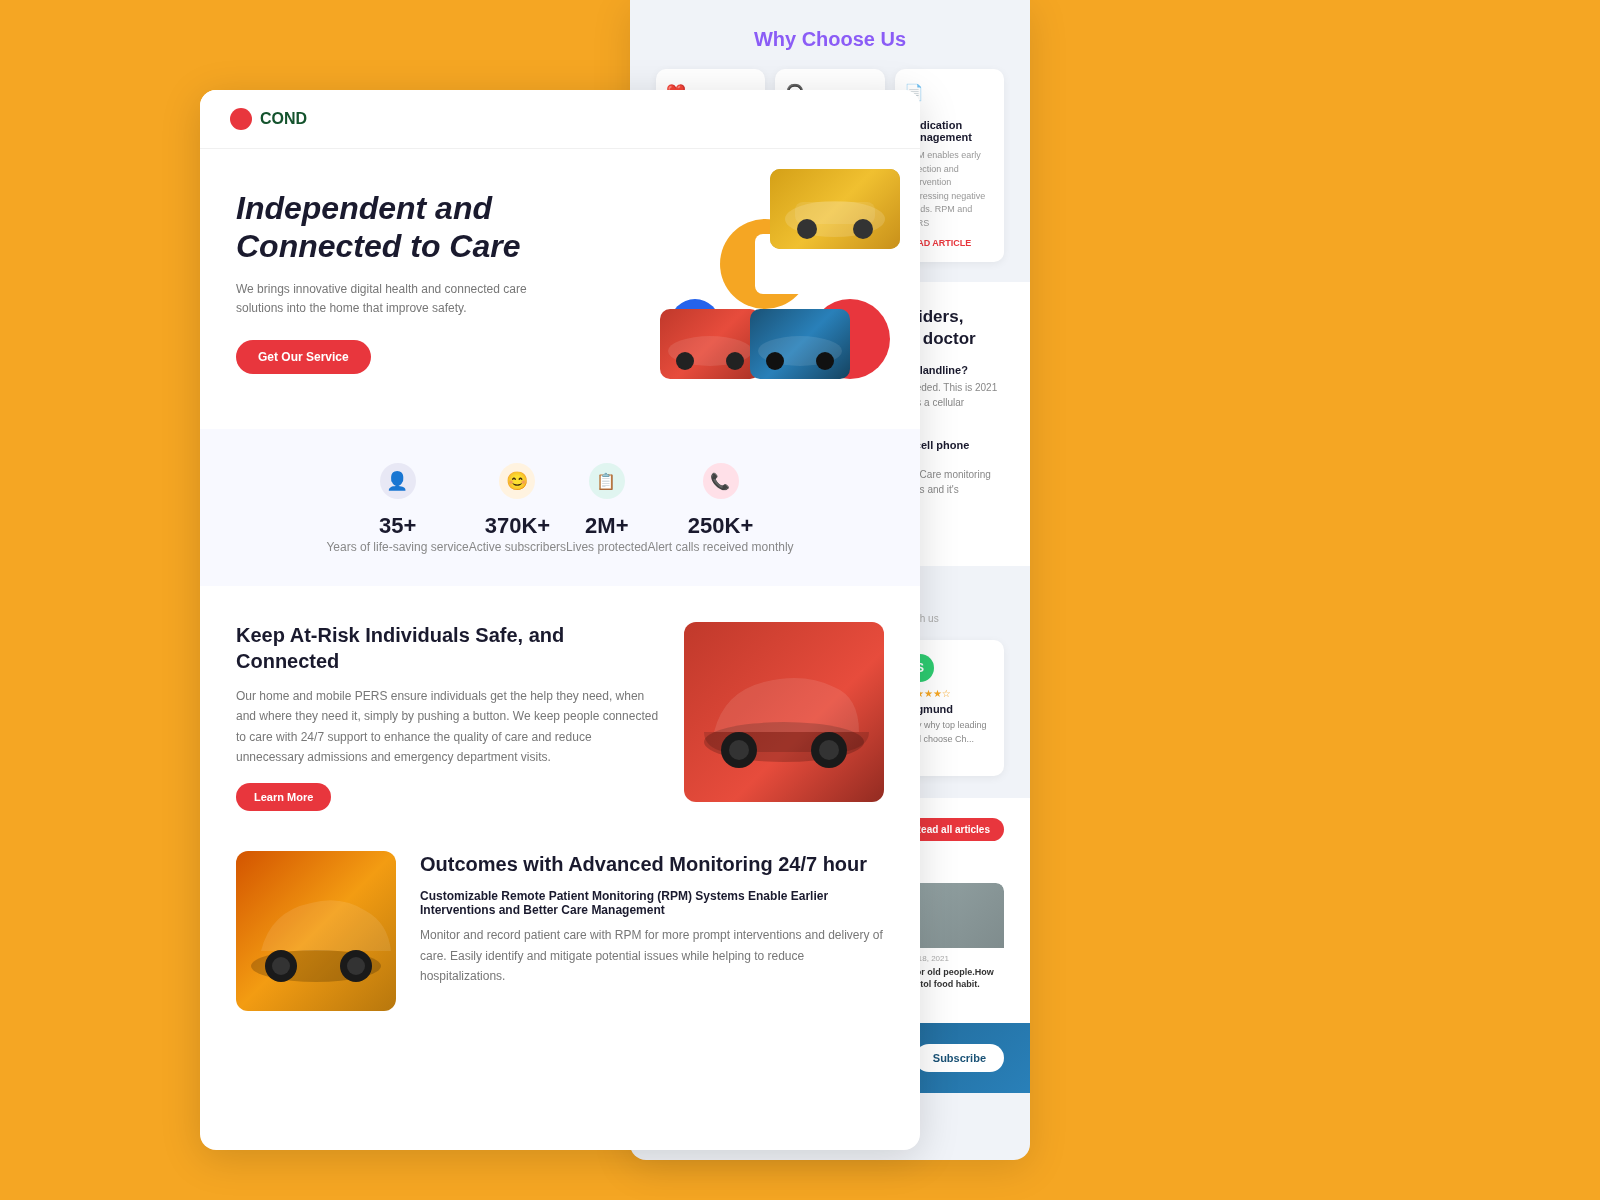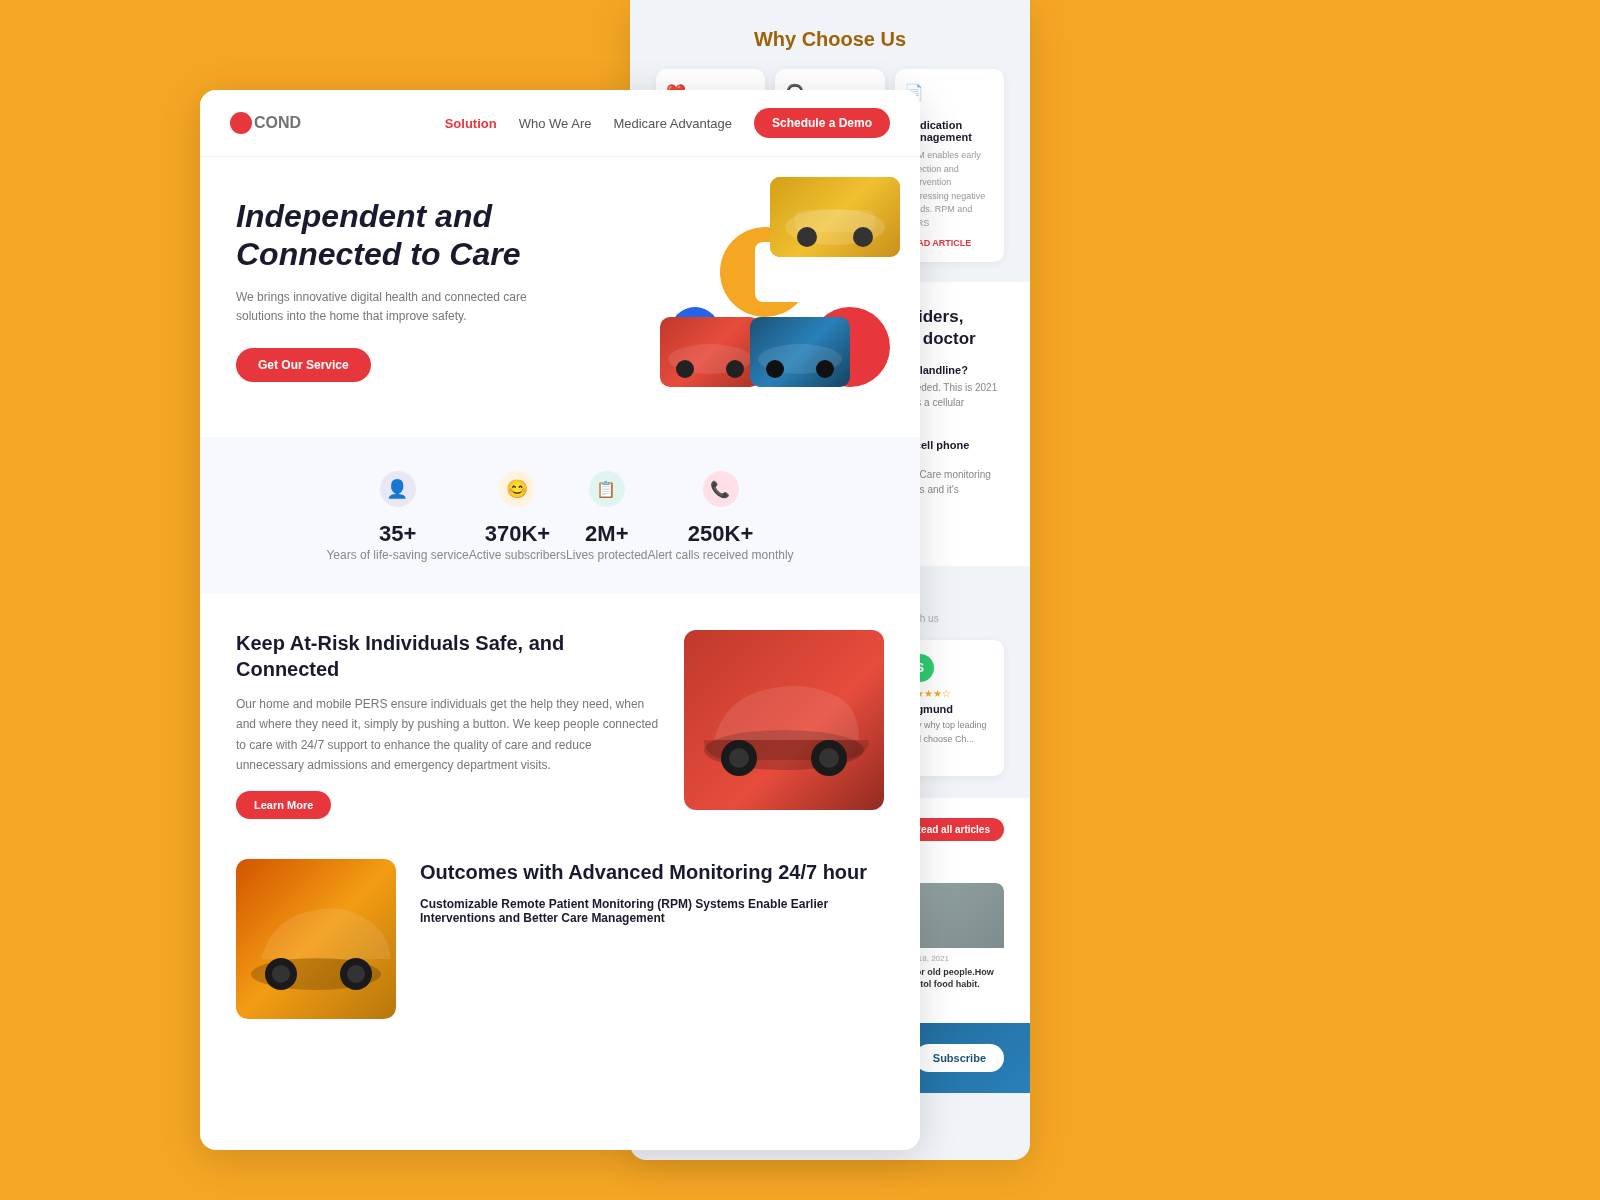--- a/index.html
+++ b/index.html
@@ -49,24 +49,24 @@
     .navbar {
       display: flex;
       align-items: center;
       padding: 18px 30px;
       background: #fff;
       border-bottom: 1px solid #f0f0f0;
     }
     .logo {
       display: flex;
       align-items: center;
-      gap: 2px;
+      gap: 8px;
       font-weight: 700;
       font-size: 16px;
-      color: #737373;
+      color: #14532d;
     }
     .logo-dot {
       width: 22px; height: 22px;
       background: #E8363D;
       border-radius: 50%;
       display: inline-block;
     }
     .nav-links {
       display: flex;
       gap: 22px;
@@ -308,21 +308,21 @@
 
     
     
     .why-section {
       padding: 28px 26px 20px;
       background: #f0f3f8;
     }
     .why-title {
       font-size: 20px;
       font-weight: 800;
-      color: #a16207;
+      color: #8b5cf6;
       text-align: center;
       margin-bottom: 18px;
     }
     .why-cards {
       display: flex;
       gap: 10px;
     }
     .why-card {
       flex: 1;
       background: #fff;
@@ -746,26 +746,20 @@
   </div>
 </div>
 
 <div class="main-card">
 
   <nav class="navbar">
     <div class="logo">
       <span class="logo-dot"></span>
       <span>COND</span>
     </div>
-    <div class="nav-links">
-      <a class="nav-link active">Solution</a>
-      <a class="nav-link">Who We Are</a>
-      <a class="nav-link">Medicare Advantage</a>
-      <button class="nav-btn">Schedule a Demo</button>
-    </div>
   </nav>
 
   <div class="hero">
     <div class="hero-title">Independent and Connected to Care</div>
     <div class="hero-sub">We brings innovative digital health and connected care solutions into the home that improve safety.</div>
     <button class="hero-btn">Get Our Service</button>
 
     
     <div class="hero-shapes">
       <div class="shape-yellow-circle"></div>
@@ -867,16 +861,17 @@
           <circle cx="45" cy="115" r="16" fill="#1a1a1a"></circle>
           <circle cx="45" cy="115" r="9" fill="#333"></circle>
           <circle cx="120" cy="115" r="16" fill="#1a1a1a"></circle>
           <circle cx="120" cy="115" r="9" fill="#333"></circle>
         </svg>
       </div>
     </div>
     <div class="section-keep-text">
       <div class="section-title">Outcomes with Advanced Monitoring 24/7 hour</div>
       <div class="section-subtitle">Customizable Remote Patient Monitoring (RPM) Systems Enable Earlier Interventions and Better Care Management</div>
+      <div class="section-body">Monitor and record patient care with RPM for more prompt interventions and delivery of care. Easily identify and mitigate potential issues while helping to reduce hospitalizations.</div>
     </div>
   </div>
 
 </div>
 
 </body></html>

